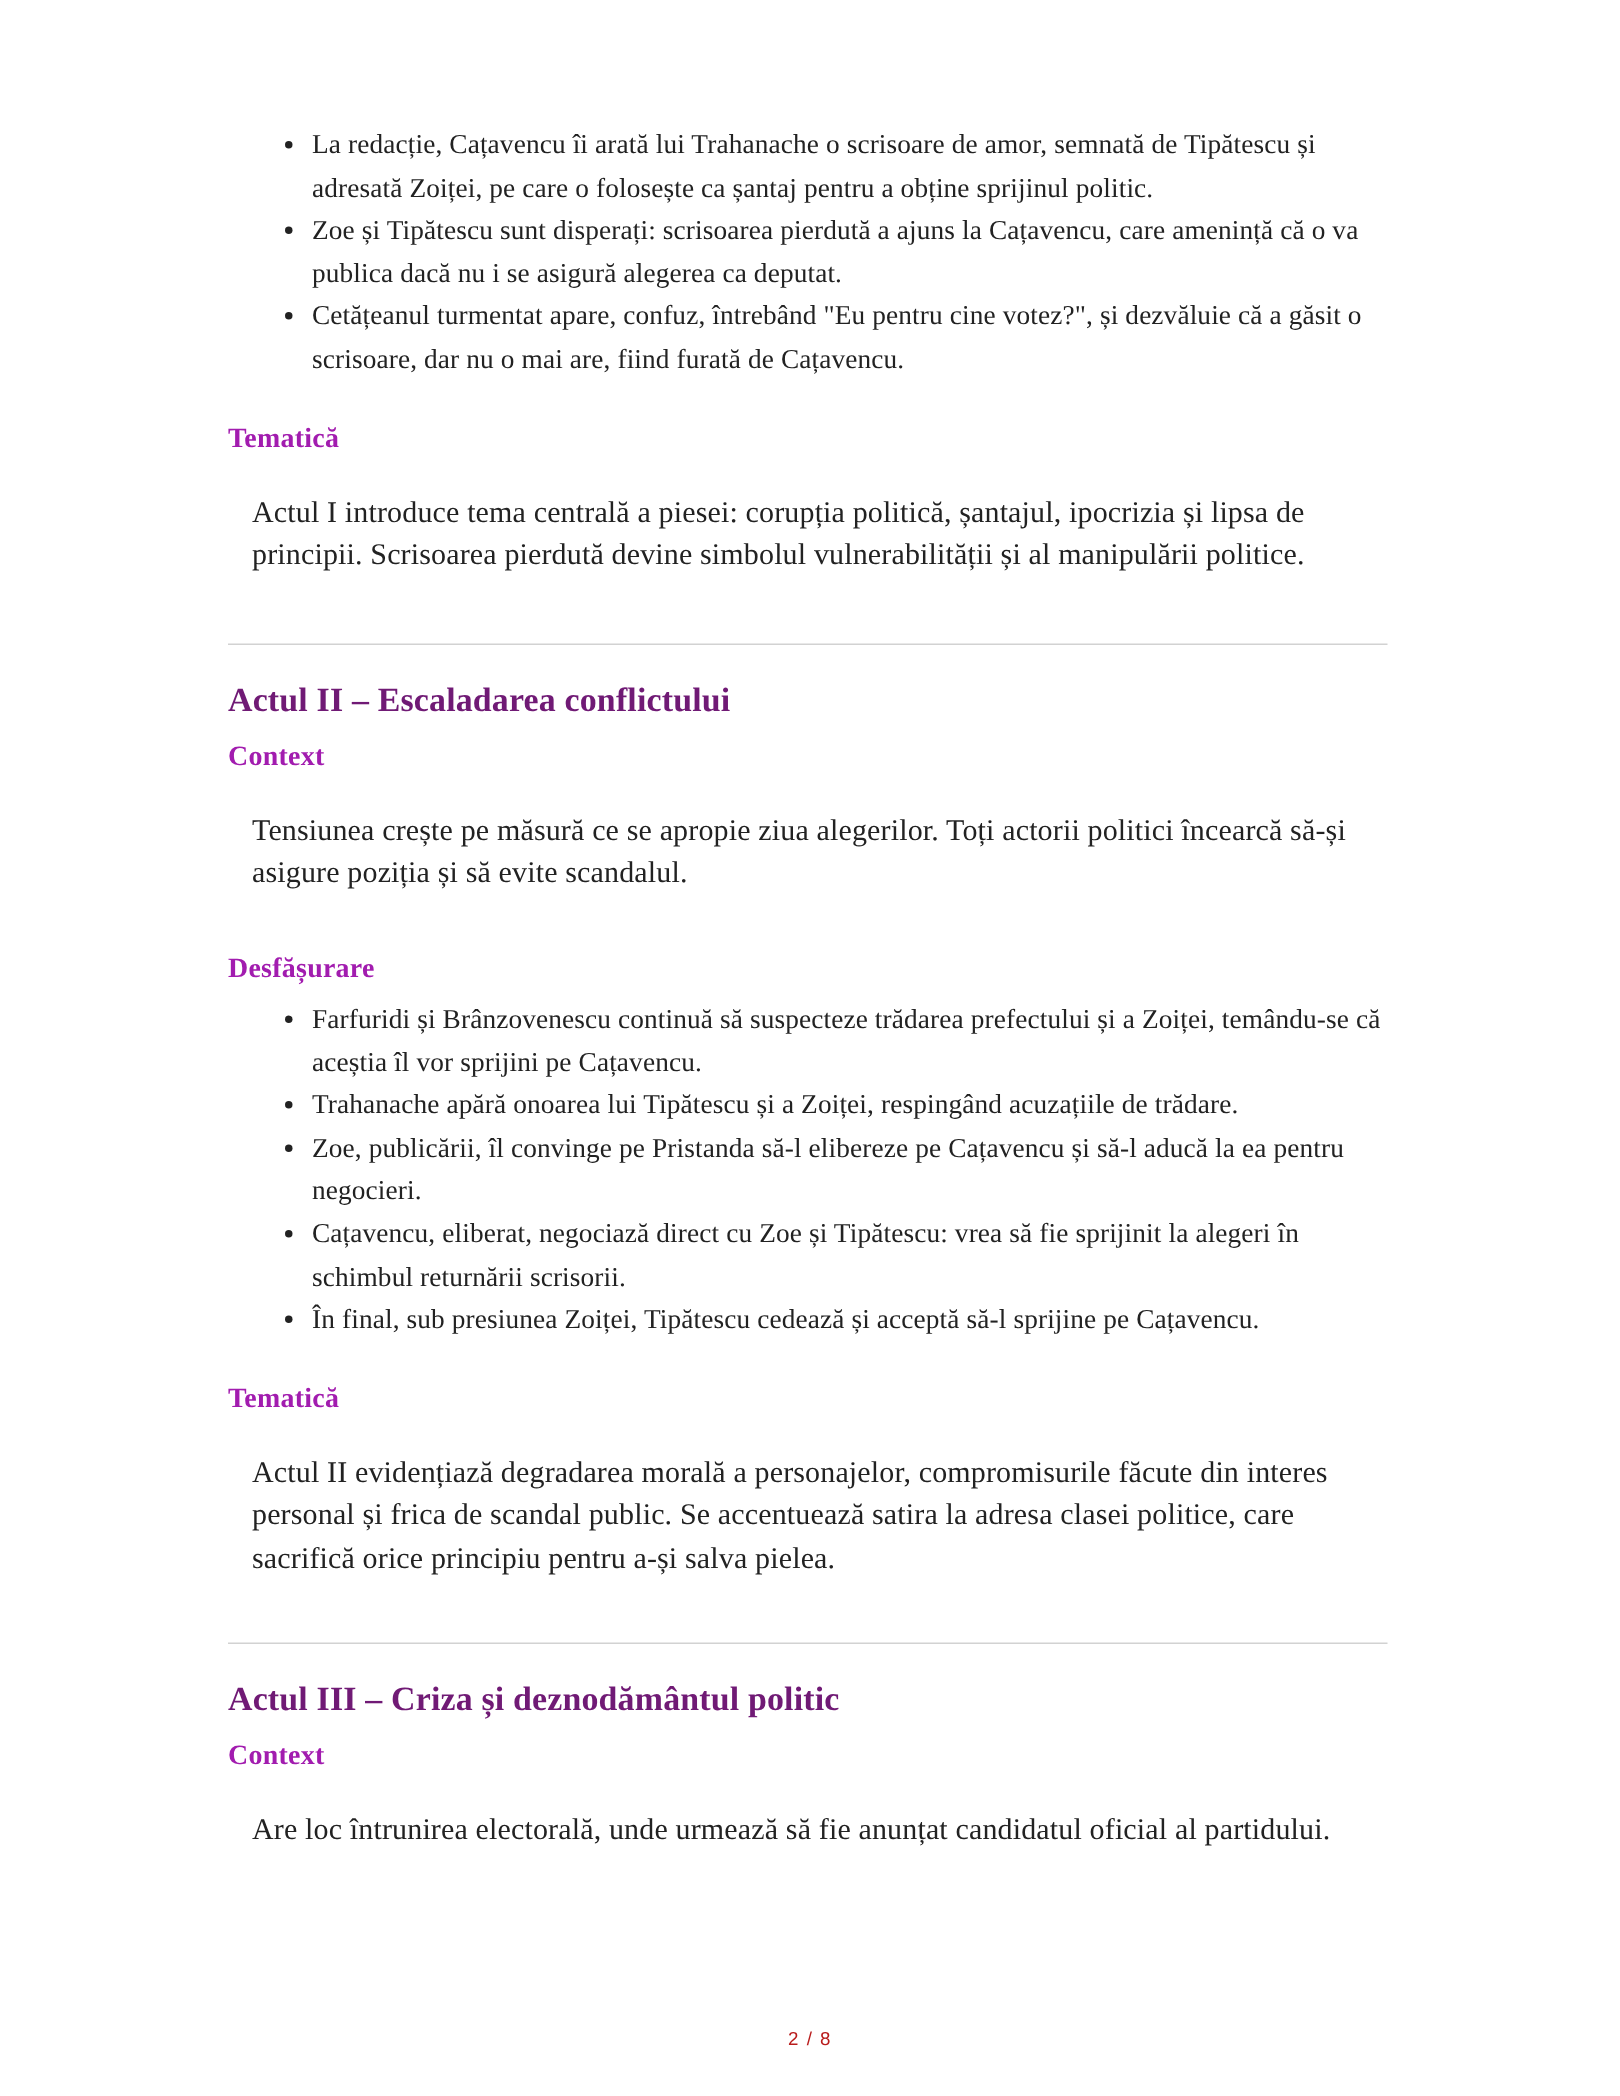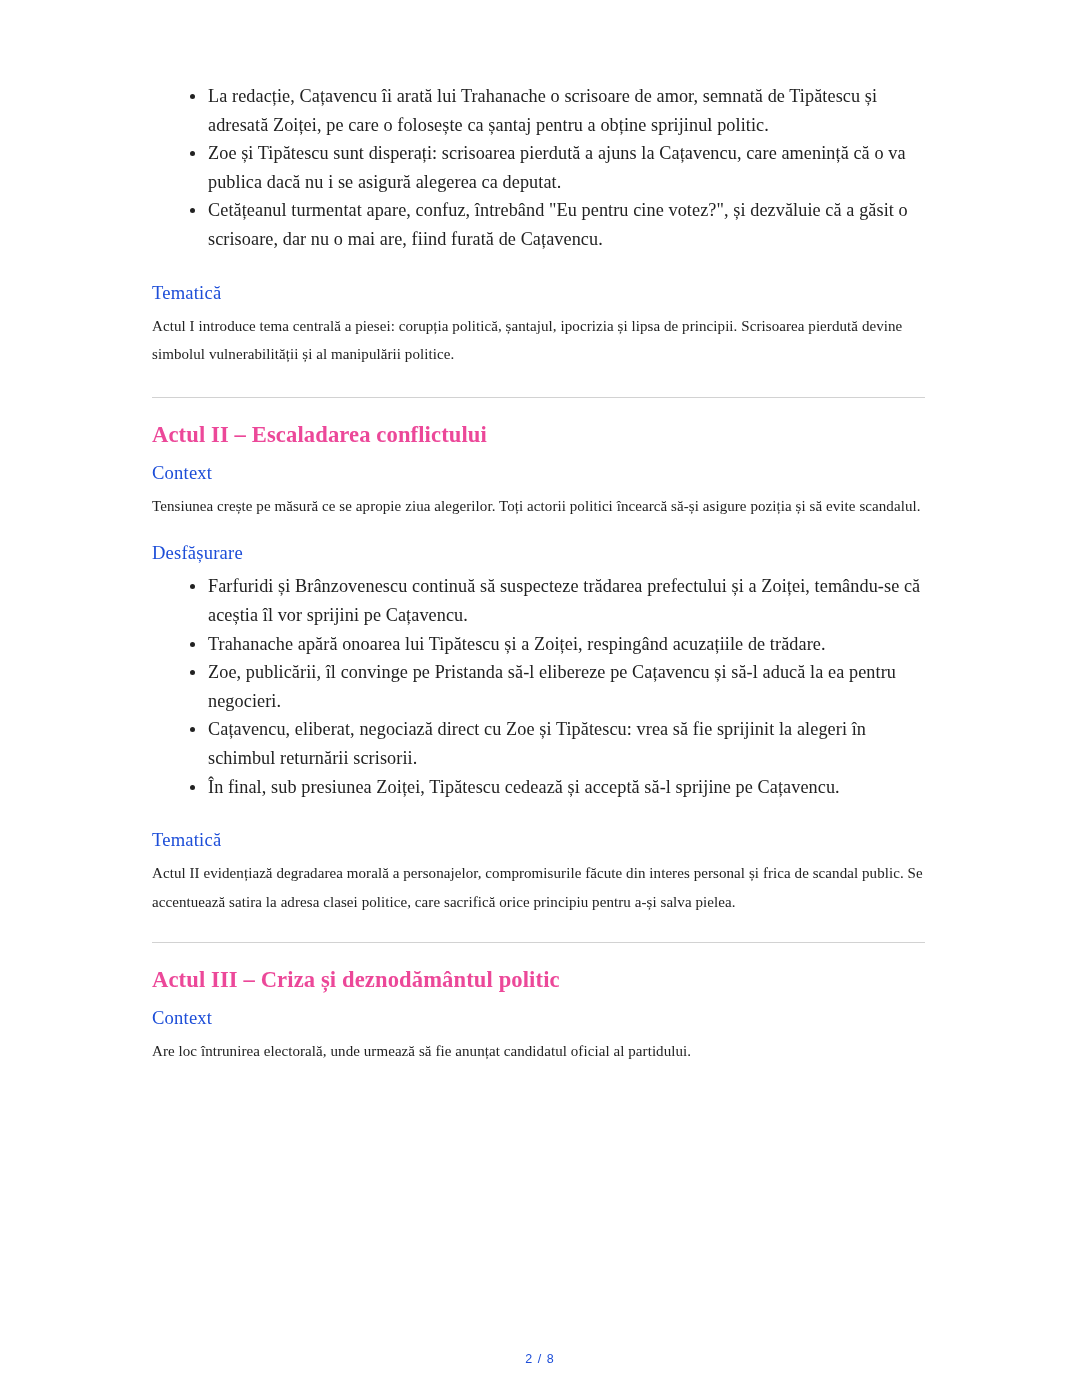--- a/index.html
+++ b/index.html
@@ -59,36 +59,36 @@
   }
 
   
   h2.act-title {
     font-size: 22.6px;
     font-weight: 700;
     line-height: 30px;
     margin: 0;
     padding: 0;
     letter-spacing: 0.005em;
-    color: #ec4899;
+    color: #701a75;
   }
   h3.sub {
     font-size: 18.6px;
-    font-weight: 400;
+    font-weight: 700;
     line-height: 26px;
     margin: 0;
     padding: 0;
     letter-spacing: 0.01em;
-    color: #1d4ed8;
+    color: #a21caf;
   }
 
   p.body {
-    font-size: 15px;
+    font-size: 20px;
     line-height: 28.6px;
-    margin: 0;
+    margin: 16px;
     padding: 0;
     letter-spacing: 0.005em;
   }
 
   hr.sep {
     border: none;
     border-top: 1.4px solid #d2d2d2;
     margin: 0;
     width: 773px;
     height: 0;
@@ -106,21 +106,21 @@
 
   
   .footer {
     position: absolute;
     left: 0;
     top: 1352px;
     width: 1080px;
     text-align: center;
     font-family: "Liberation Sans", "DejaVu Sans", sans-serif;
     font-size: 12.5px;
-    color: #1d4ed8;
+    color: #b91c1c;
     letter-spacing: 0.08em;
   }
 </style>
 </head>
 <body>
 
 <div class="page">
 
   <div class="content">
 

